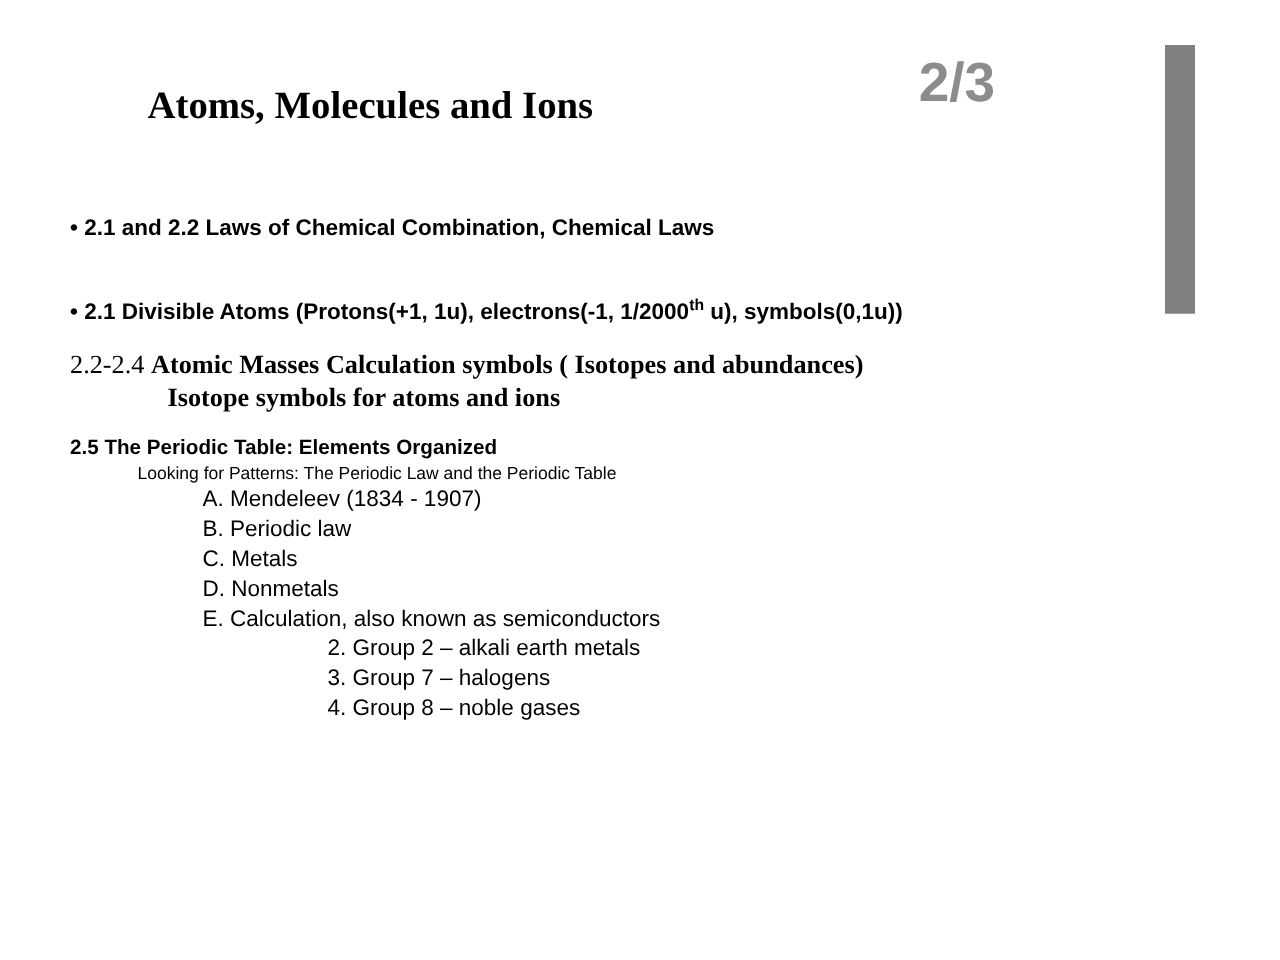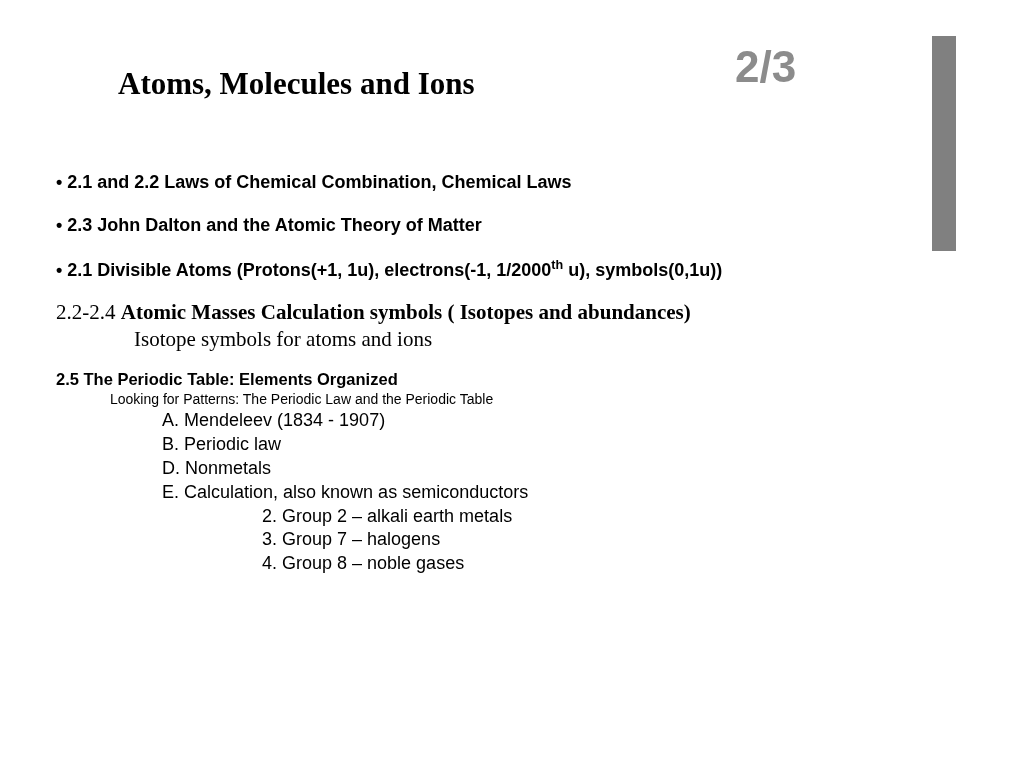--- a/index.html
+++ b/index.html
@@ -84,21 +84,21 @@
     font-family: "Liberation Serif", serif;
     font-size: 21px;
     line-height: 1.28;
   }
   .l-serif-bold .reg { font-weight: normal; }
   .l-serif-bold .bld { font-weight: bold; }
 
   .l-indent-serif {
     font-family: "Liberation Serif", serif;
     font-size: 21px;
-    font-weight: normal;
+    font-weight: bold;
     padding-left: 78px;
     line-height: 1.28;
   }
 
   .l-section {
     font-size: 16.5px;
     font-weight: bold;
     line-height: 1.3;
   }
 
@@ -130,21 +130,20 @@
   <div class="slide-number">2/3</div>
 
   <div class="title">Atoms, Molecules and Ions</div>
 
   <div class="body">
 
     <div class="line b-bullet">•  2.1 and 2.2 Laws of Chemical Combination, Chemical Laws</div>
 
     <div class="gap-l"></div>
 
-    <div class="line b-bullet">• 2.3 John Dalton and the Atomic Theory of Matter</div>
 
     <div class="gap-l"></div>
 
     <div class="line b-bullet"><span>• 2.1 Divisible Atoms (Protons(+1, 1u), electrons(-1, 1/2000</span><sup>th</sup><span> u), symbols(0,1u))</span></div>
 
     <div class="gap-s"></div>
 
 
     <div class="gap-s"></div>
 
@@ -152,20 +151,21 @@
 
     <div class="line l-indent-serif">Isotope symbols for atoms and ions</div>
 
     <div class="gap-m"></div>
 
     <div class="line l-section">2.5 The Periodic Table: Elements Organized</div>
 
     <div class="line l-sub1">Looking for Patterns: The Periodic Law and the Periodic Table</div>
     <div class="line l-sub2">A. Mendeleev (1834 - 1907)</div>
     <div class="line l-sub2">B. Periodic law</div>
+    <div class="line l-sub2">C. Metals</div>
     <div class="line l-sub2">D. Nonmetals</div>
     <div class="line l-sub2">E. Calculation, also known as semiconductors</div>
     <div class="line l-sub3">2. Group 2 – alkali earth metals</div>
     <div class="line l-sub3">3. Group 7 – halogens</div>
     <div class="line l-sub3">4. Group 8 – noble gases</div>
 
   </div>
 </div>
 
 </body></html>

